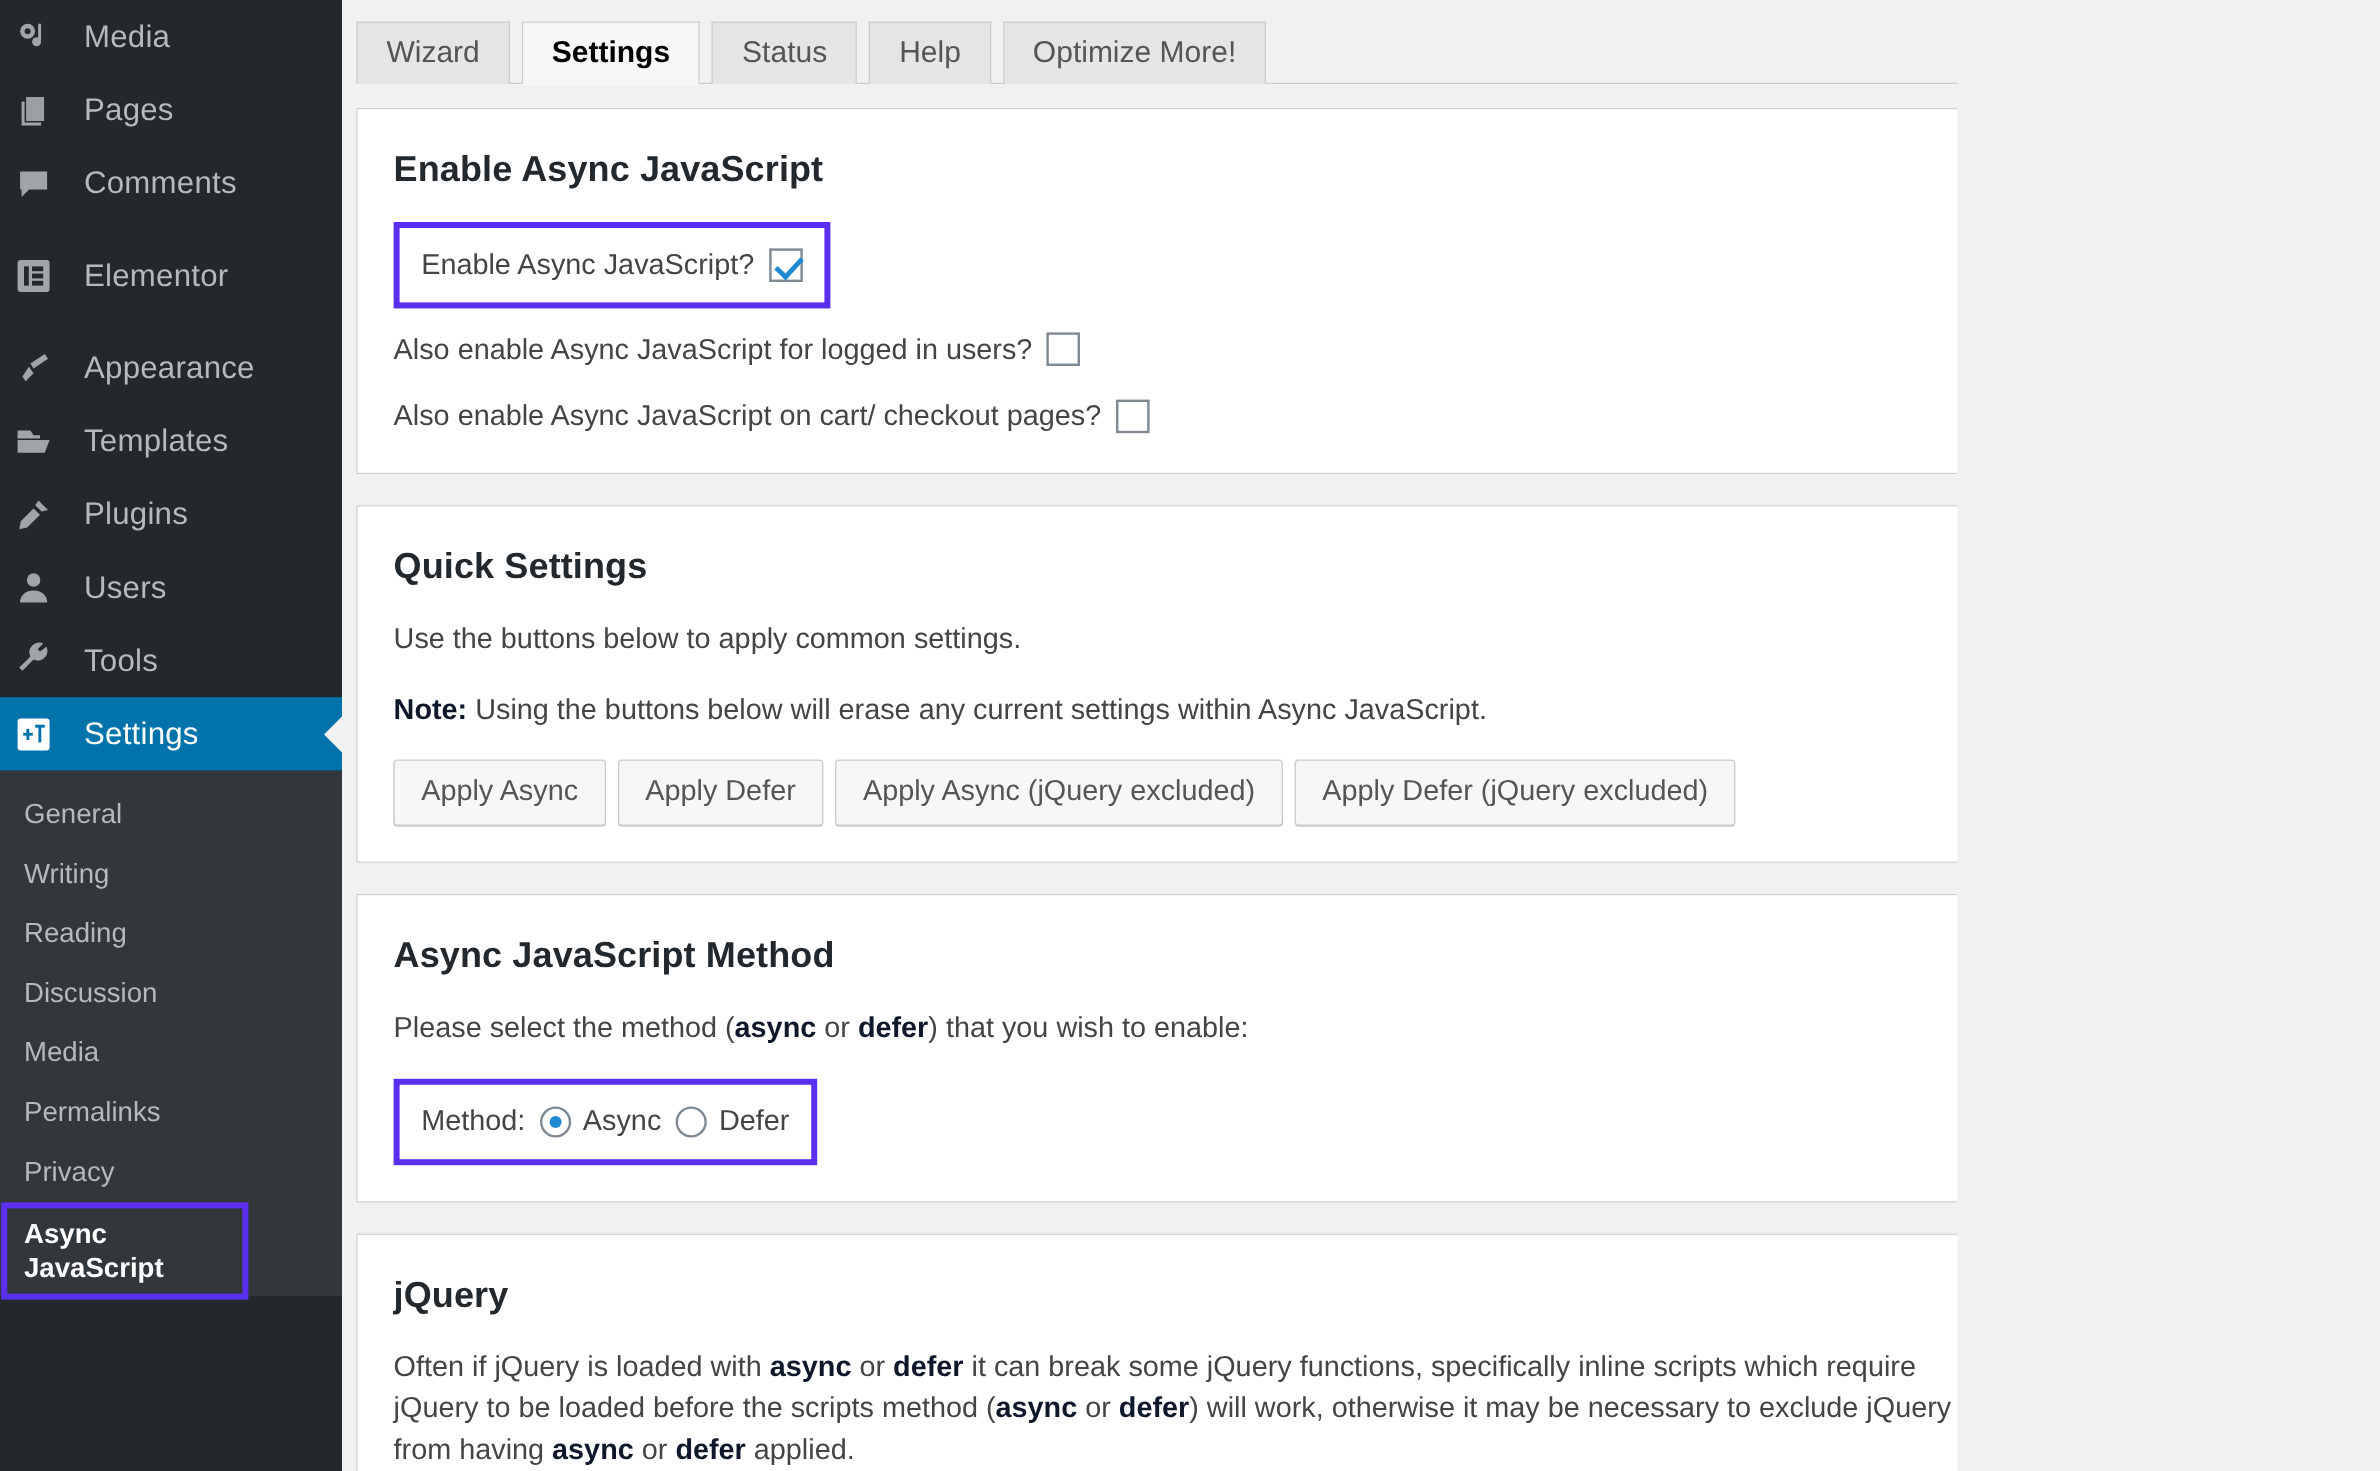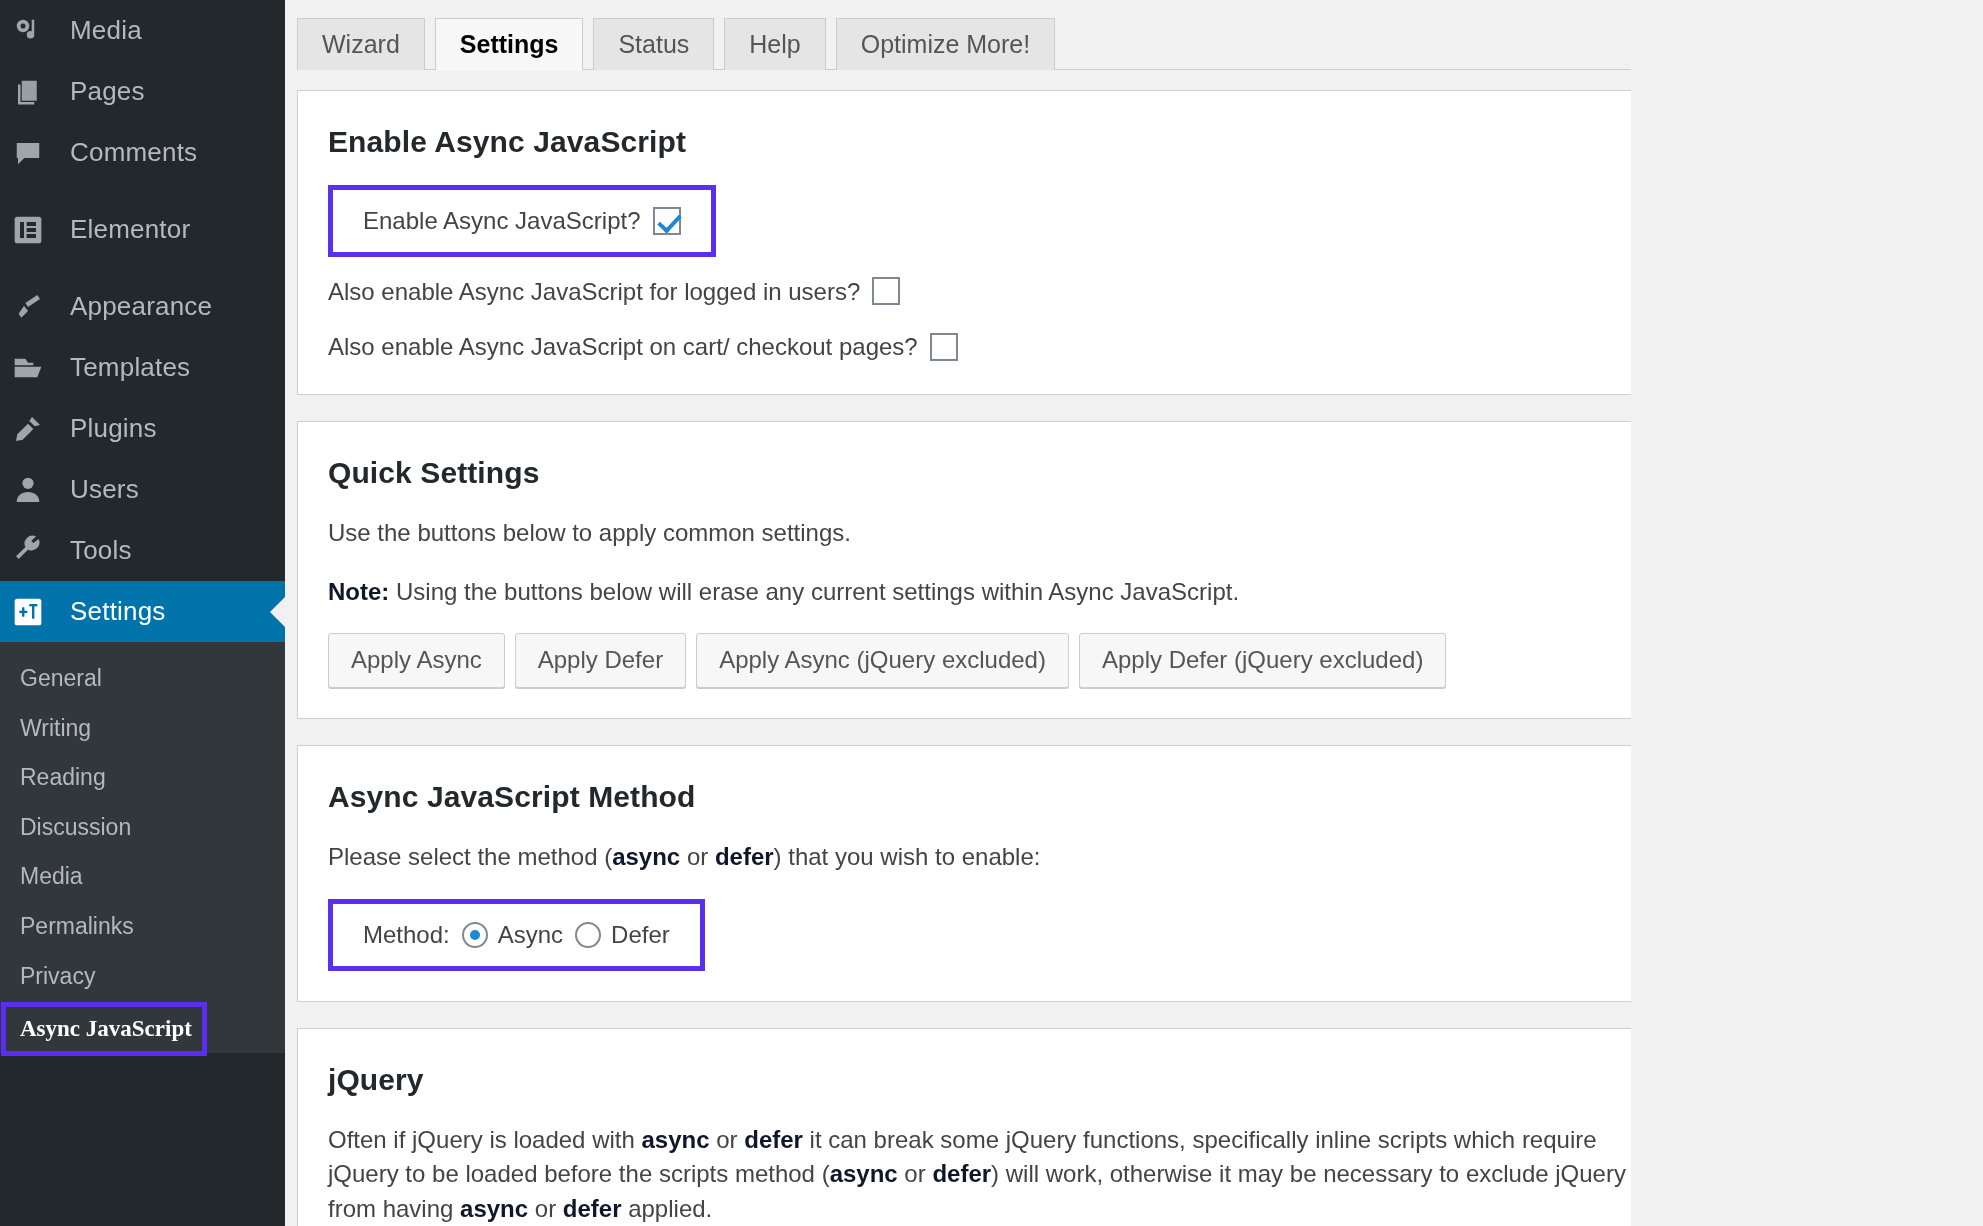--- a/index.html
+++ b/index.html
@@ -66,21 +66,20 @@
     color: #fff;
     font-weight: bold;
   }
   .hl-sub {
     outline: 5px solid #5b2ff0;
     outline-offset: -2px;
     display: inline-block;
     width: 200px;
     margin-left: 4px;
     padding: 10px 0 10px 16px;
-    font-family: Liberation Serif, serif;
   }
 
   
   .main {
     flex: 1 1 auto;
     background: #f1f1f1;
     position: relative;
     overflow: hidden;
   }
 
@@ -206,21 +205,21 @@
     color: #555;
     font-size: 24px;
     padding: 12px 22px;
     line-height: 1.2;
     white-space: nowrap;
     box-shadow: 0 1px 0 #ccc;
   }
   
   .hl {
     border: 5px solid #5b2ff0;
-    padding: 14px 30px;
+    padding: 14px 18px;
     display: inline-flex;
     align-items: center;
     background: #fff;
   }
   .hl .row { margin-bottom: 0; }
   .nowrap { white-space: nowrap; }
 </style>
 </head>
 <body>
 

